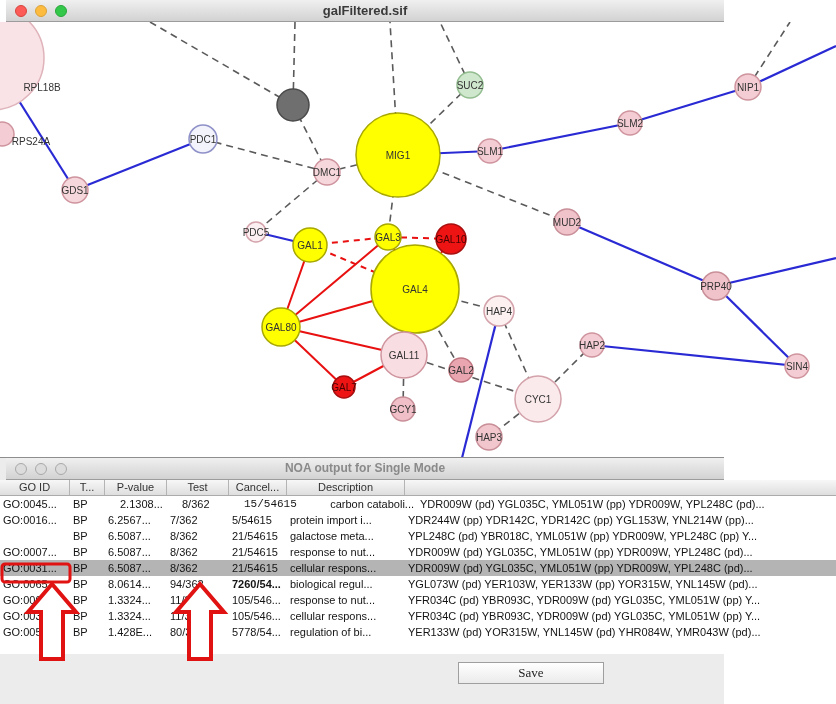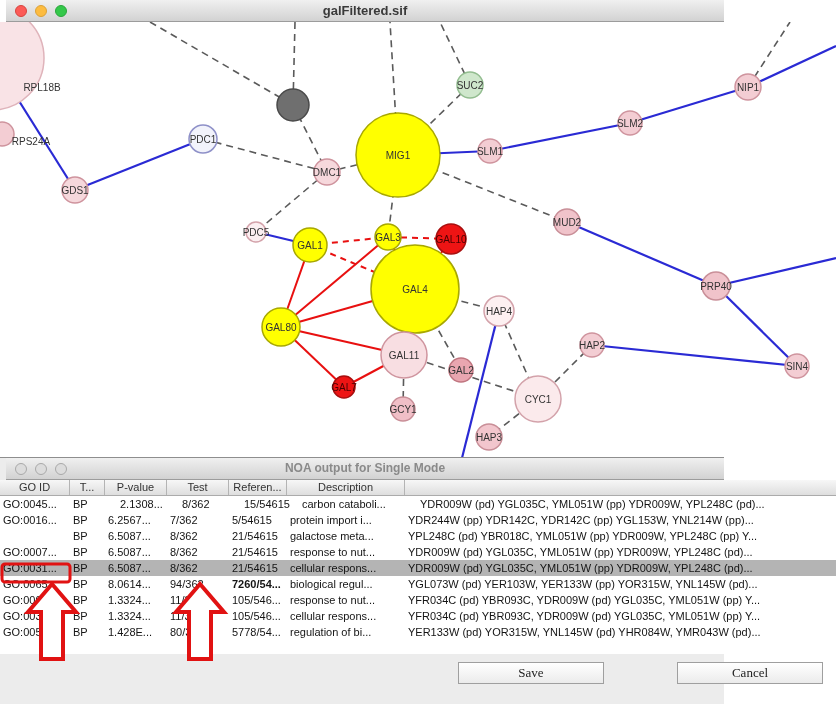--- a/index.html
+++ b/index.html
@@ -183,31 +183,31 @@
     </div>
     <span class="title">NOA output for Single Mode</span>
   </div>
 
   <div id="noa-table">
     <div class="thead" id="thead">
         <div class="th" style="width: 70px;">GO ID</div>
         <div class="th" style="width: 35px;">T...</div>
         <div class="th" style="width: 62px;">P-value</div>
         <div class="th" style="width: 62px;">Test</div>
-        <div class="th" style="width: 58px;">Referen...</div>
+        <div class="th" style="width: 58px;">Cancel...</div>
         <div class="th" style="width: 118px;">Description</div>
       </div>
     <div id="tbody">
         <div class="tr">
           <div class="td" style="width: 70px;">GO:0045...</div>
           <div class="td" style="width: 35px;">BP</div>
           <div class="td" style="width: 62px; margin-left: 12px;">2.1308...</div>
           <div class="td" style="width: 62px;">8/362</div>
-          <div class="td" style="width: 58px;">15/54615</div>
-          <div class="td" style="width: 118px;">carbon cataboli...</div>
+          <div class="td" style="width: 58px; font-family: Liberation Mono, monospace;">15/54615</div>
+          <div class="td" style="width: 118px; text-align: right;">carbon cataboli...</div>
           <div class="td" style="width: 431px;">YDR009W (pd) YGL035C, YML051W (pp) YDR009W, YPL248C (pd)...</div>
         </div>
         <div class="tr">
           <div class="td" style="width: 70px;">GO:0016...</div>
           <div class="td" style="width: 35px;">BP</div>
           <div class="td" style="width: 62px;">6.2567...</div>
           <div class="td" style="width: 62px;">7/362</div>
           <div class="td" style="width: 58px;">5/54615</div>
           <div class="td" style="width: 118px;">protein import i...</div>
           <div class="td" style="width: 431px;">YDR244W (pp) YDR142C, YDR142C (pp) YGL153W, YNL214W (pp)...</div>
@@ -272,20 +272,19 @@
           <div class="td" style="width: 62px;">1.428E...</div>
           <div class="td" style="width: 62px;">80/362</div>
           <div class="td" style="width: 58px;">5778/54...</div>
           <div class="td" style="width: 118px;">regulation of bi...</div>
           <div class="td" style="width: 431px;">YER133W (pd) YOR315W, YNL145W (pd) YHR084W, YMR043W (pd)...</div>
         </div>
       </div>
   </div>
 
   <button class="btn" id="save-btn">Save</button>
-  <button class="btn" id="cancel-btn">Cancel</button>
 </div>
 
 <svg id="annotations" viewBox="0 0 836 704">
     <rect x="2" y="564" width="68" height="18" rx="3" fill="none" stroke="#e11212" stroke-width="3"></rect>
     <polygon points="52,584 76,612 63,612 63,659 41,659 41,612 28,612" fill="#ffffff" stroke="#e11212" stroke-width="4" stroke-linejoin="miter"></polygon>
     <polygon points="200,584 224,612 211,612 211,659 189,659 189,612 176,612" fill="#ffffff" stroke="#e11212" stroke-width="4" stroke-linejoin="miter"></polygon>
   </svg>
 
 </body></html>

